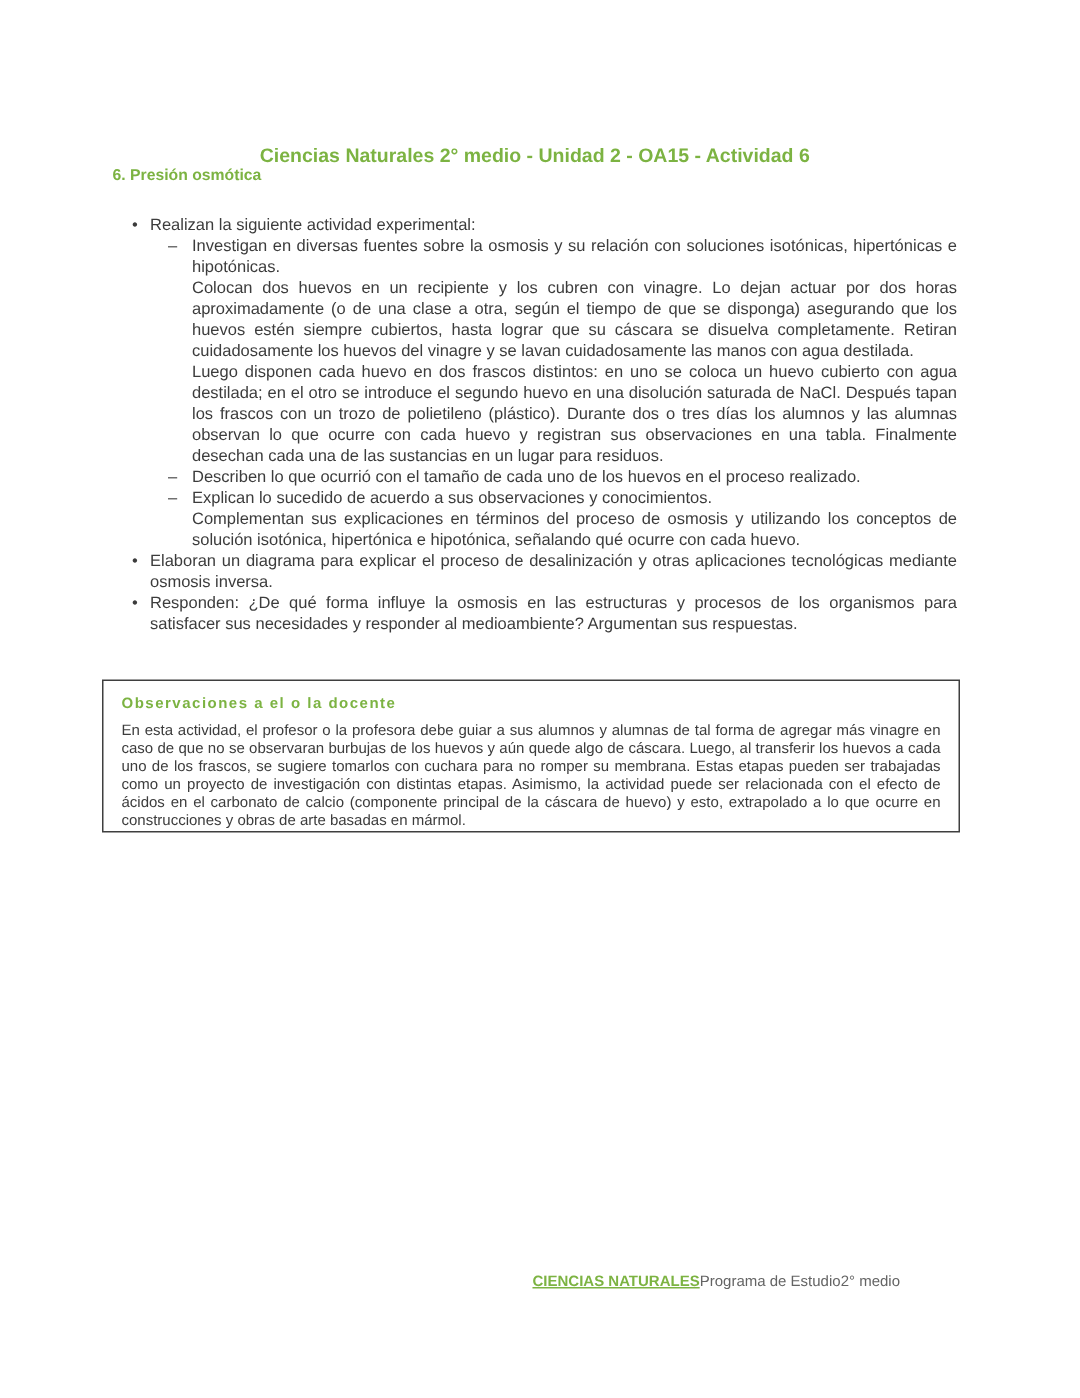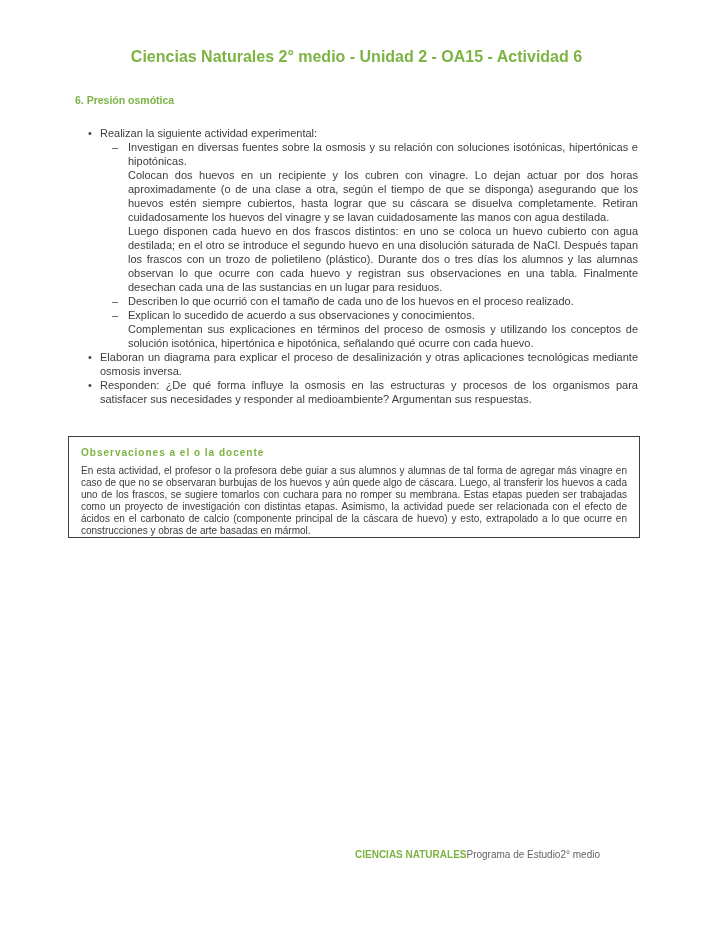--- a/index.html
+++ b/index.html
@@ -12,28 +12,28 @@
   html,body{width:720px;height:932px;}
   body{
     background:#ffffff;
     font-family:"Liberation Sans","DejaVu Sans",sans-serif;
     color:var(--text);
     position:relative;
     overflow:hidden;
   }
   .page{position:absolute;inset:0;padding:0 82px 0 75px;}
   .breadcrumb{
-    margin-top:48px;
+    margin-top:96px;
     text-align:center;
     color:var(--green);
-    font-size:16px;
+    font-size:13px;
     font-weight:bold;
   }
   .section-title{
-    margin-top:28px;
+    margin-top:0;
     color:var(--green);
     font-size:10.5px;
     font-weight:bold;
   }
   .activity-list{
     margin-top:20px;
     font-size:11px;
     line-height:14px;
   }
   .li{display:flex;}
@@ -64,21 +64,21 @@
     position:absolute;
     top:849px;
     left:0;
     right:120px;
     display:flex;
     justify-content:flex-end;
     align-items:baseline;
     font-size:10px;
     color:var(--muted);
   }
-  .footer .brand{color:var(--green);font-weight:bold;}
+  .footer .brand{color:var(--green);font-weight:bold;text-decoration:underline;}
   .footer .program{}
   .footer .grade{}
 </style>
 </head>
 <body>
 
 <div class="page">
 
   <div class="breadcrumb">Ciencias Naturales 2° medio - Unidad 2 - OA15 - Actividad 6</div>
 

